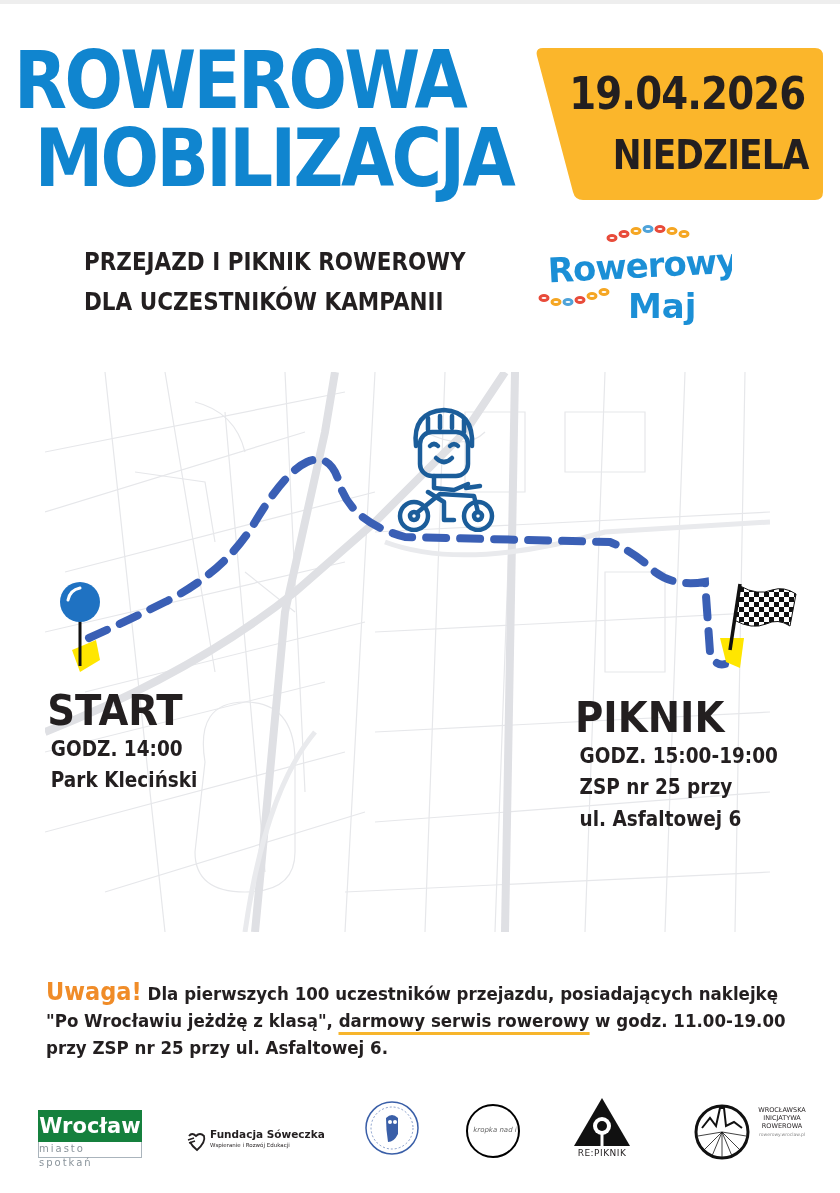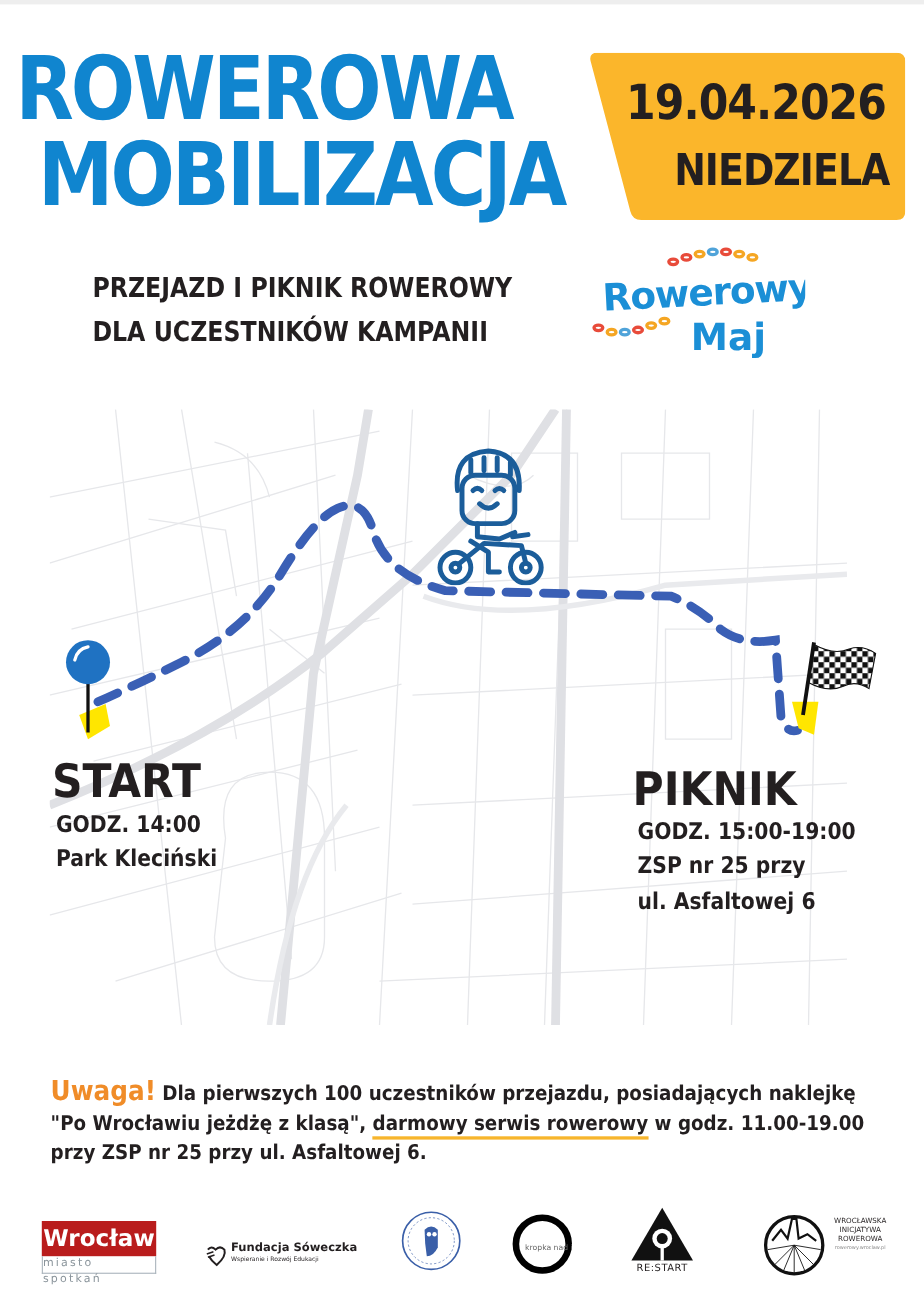--- a/index.html
+++ b/index.html
@@ -36,26 +36,26 @@
   .piknik { left: 566px; top: 695px; width: 226px; }
 
   .notice { position: absolute; left: 46px; top: 978px; width: 770px; font-weight: bold; font-size: 18.5px; line-height: 27px;
             color: #231f20; transform: scaleX(0.9); transform-origin: left top; width: 850px; }
   .notice .uwaga { color: #f08c28; font-size: 25px; }
   .notice .ul { border-bottom: 3px solid #f7b52c; padding-bottom: 1px; }
 
   .footer { position: absolute; left: 0; top: 1092px; width: 840px; height: 75px; }
   .f-logo { position: absolute; }
   .wroclaw { left: 38px; top: 18px; width: 104px; height: 48px; }
-  .wroclaw .top { height: 32px; background: #b91c1c; color: #fff; font-weight: bold; font-size: 21px; text-align: center; line-height: 32px; }
+  .wroclaw .top { height: 32px; background: #15803d; color: #fff; font-weight: bold; font-size: 21px; text-align: center; line-height: 32px; }
   .wroclaw .bot { height: 16px; border: 1px solid #aab4bc; border-top: none; color: #8a949b; font-size: 10px; letter-spacing: 2px; text-align: left; line-height: 14px; }
   .soweczka { left: 186px; top: 36px; width: 130px; height: 30px; }
   .soweczka .t1 { position: absolute; left: 24px; top: 0; font-size: 10.5px; font-weight: bold; color: #231f20; white-space: nowrap; }
   .soweczka .t2 { position: absolute; left: 24px; top: 14px; font-size: 5.5px; color: #231f20; white-space: nowrap; }
-  .kropka { left: 466px; top: 12px; width: 54px; height: 54px; border: 6px solid #000000; border-radius: 50%; }
+  .kropka { left: 466px; top: 12px; width: 54px; height: 54px; border: 2px solid #000000; border-radius: 50%; font-style: italic; }
   .kropka span { position: absolute; left: 0; top: 20px; width: 54px; text-align: center; font-size: 7px; color: #666; }
   .recycle { left: 572px; top: 4px; width: 60px; height: 66px; }
   .recycle .lbl { position: absolute; left: 0; top: 52px; width: 60px; text-align: center; font-size: 9px; color: #231f20; letter-spacing: 0.5px; }
   .wir { left: 694px; top: 6px; width: 140px; height: 64px; }
   .wir .t { position: absolute; left: 56px; top: 8px; font-size: 6.5px; line-height: 8px; color: #231f20; text-align: center; width: 64px; }
   .wir .u { position: absolute; left: 56px; top: 34px; font-size: 4.5px; color: #888; text-align: center; width: 64px; }
 </style>
 </head>
 <body>
 
@@ -208,21 +208,21 @@
     <span>kropka nad i</span>
   </div>
 
   <div class="f-logo recycle">
     <svg width="60" height="54" viewBox="0 0 60 54">
       <polygon points="30,2 58,50 2,50" fill="#111"></polygon>
       <circle cx="30" cy="30" r="9" fill="#fff"></circle>
       <circle cx="30" cy="30" r="5" fill="#111"></circle>
       <rect x="28.5" y="38" width="3" height="12" fill="#fff"></rect>
     </svg>
-    <span class="lbl">RE:START</span>
+    <span class="lbl">RE:PIKNIK</span>
   </div>
 
   <div class="f-logo wir">
     <svg width="56" height="64" viewBox="0 0 56 64" style="position:absolute;left:0;top:0">
       <circle cx="28" cy="34" r="26" stroke="#111" stroke-width="3" fill="#fff"></circle>
       <g stroke="#111" stroke-width="0.8">
         <line x1="28" y1="34" x2="28" y2="60"></line>
           <line x1="28" y1="34" x2="10" y2="52"></line>
           <line x1="28" y1="34" x2="46" y2="52"></line>
         <line x1="28" y1="34" x2="4" y2="38"></line>

